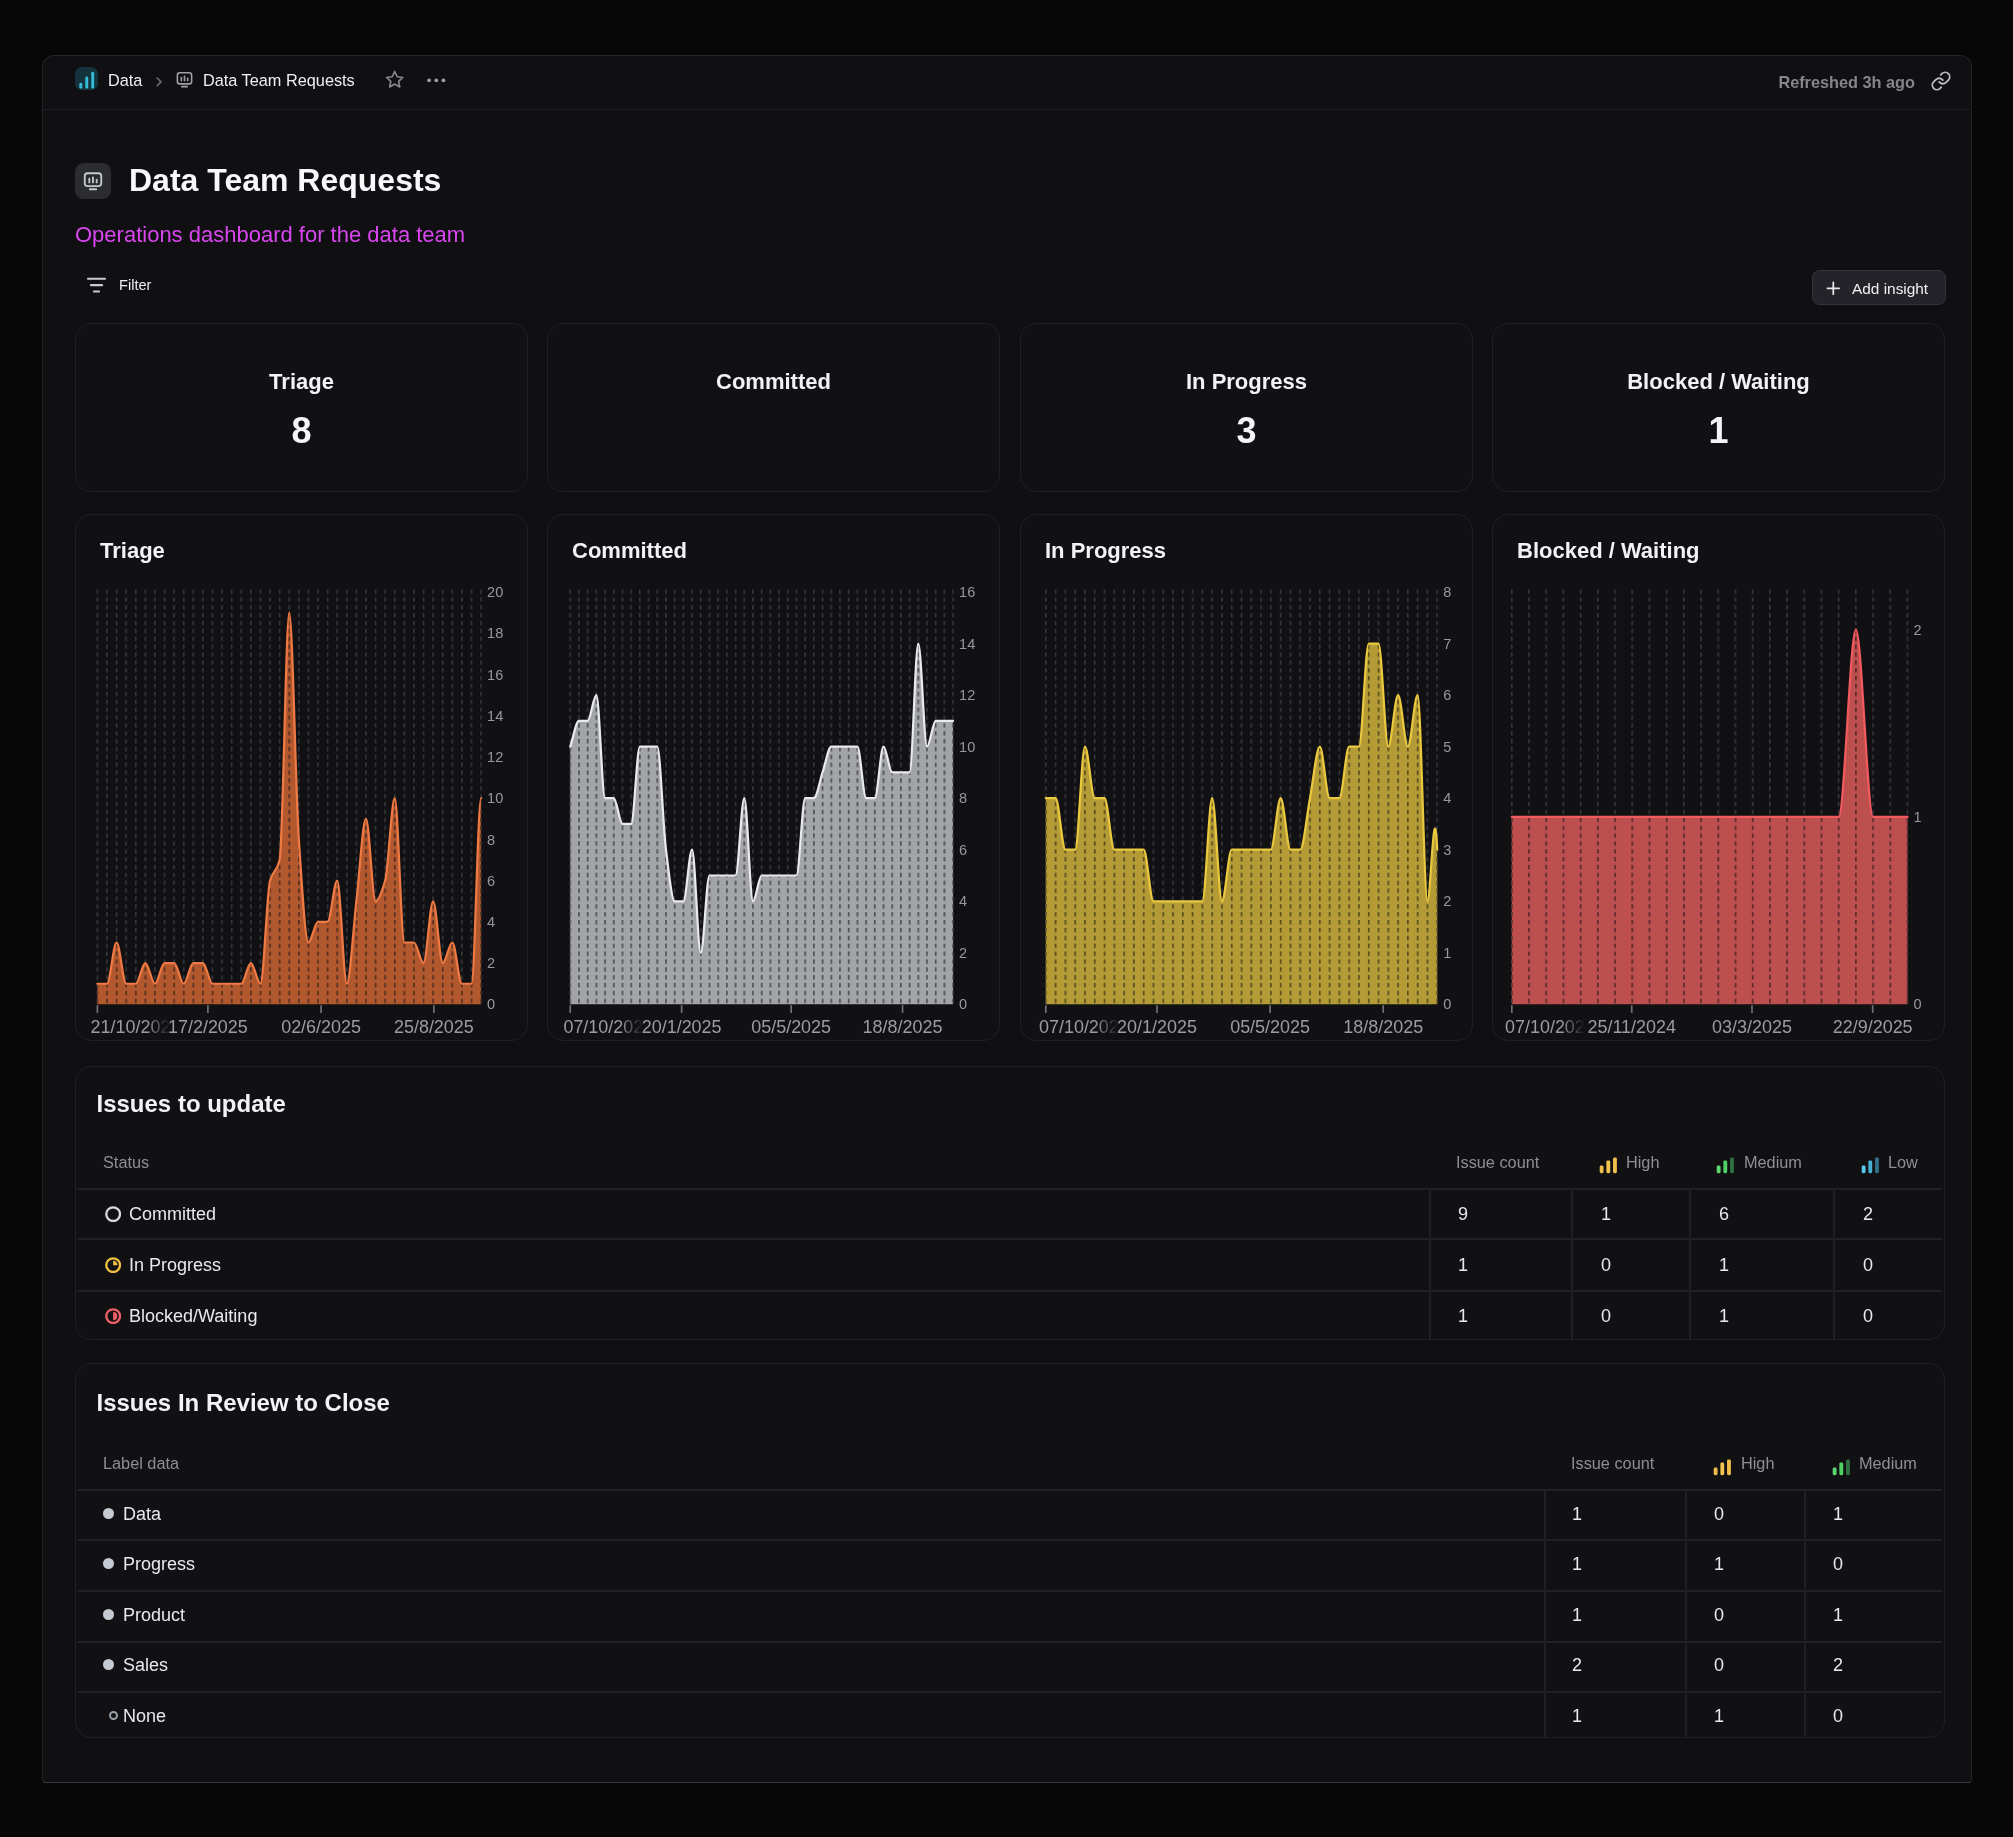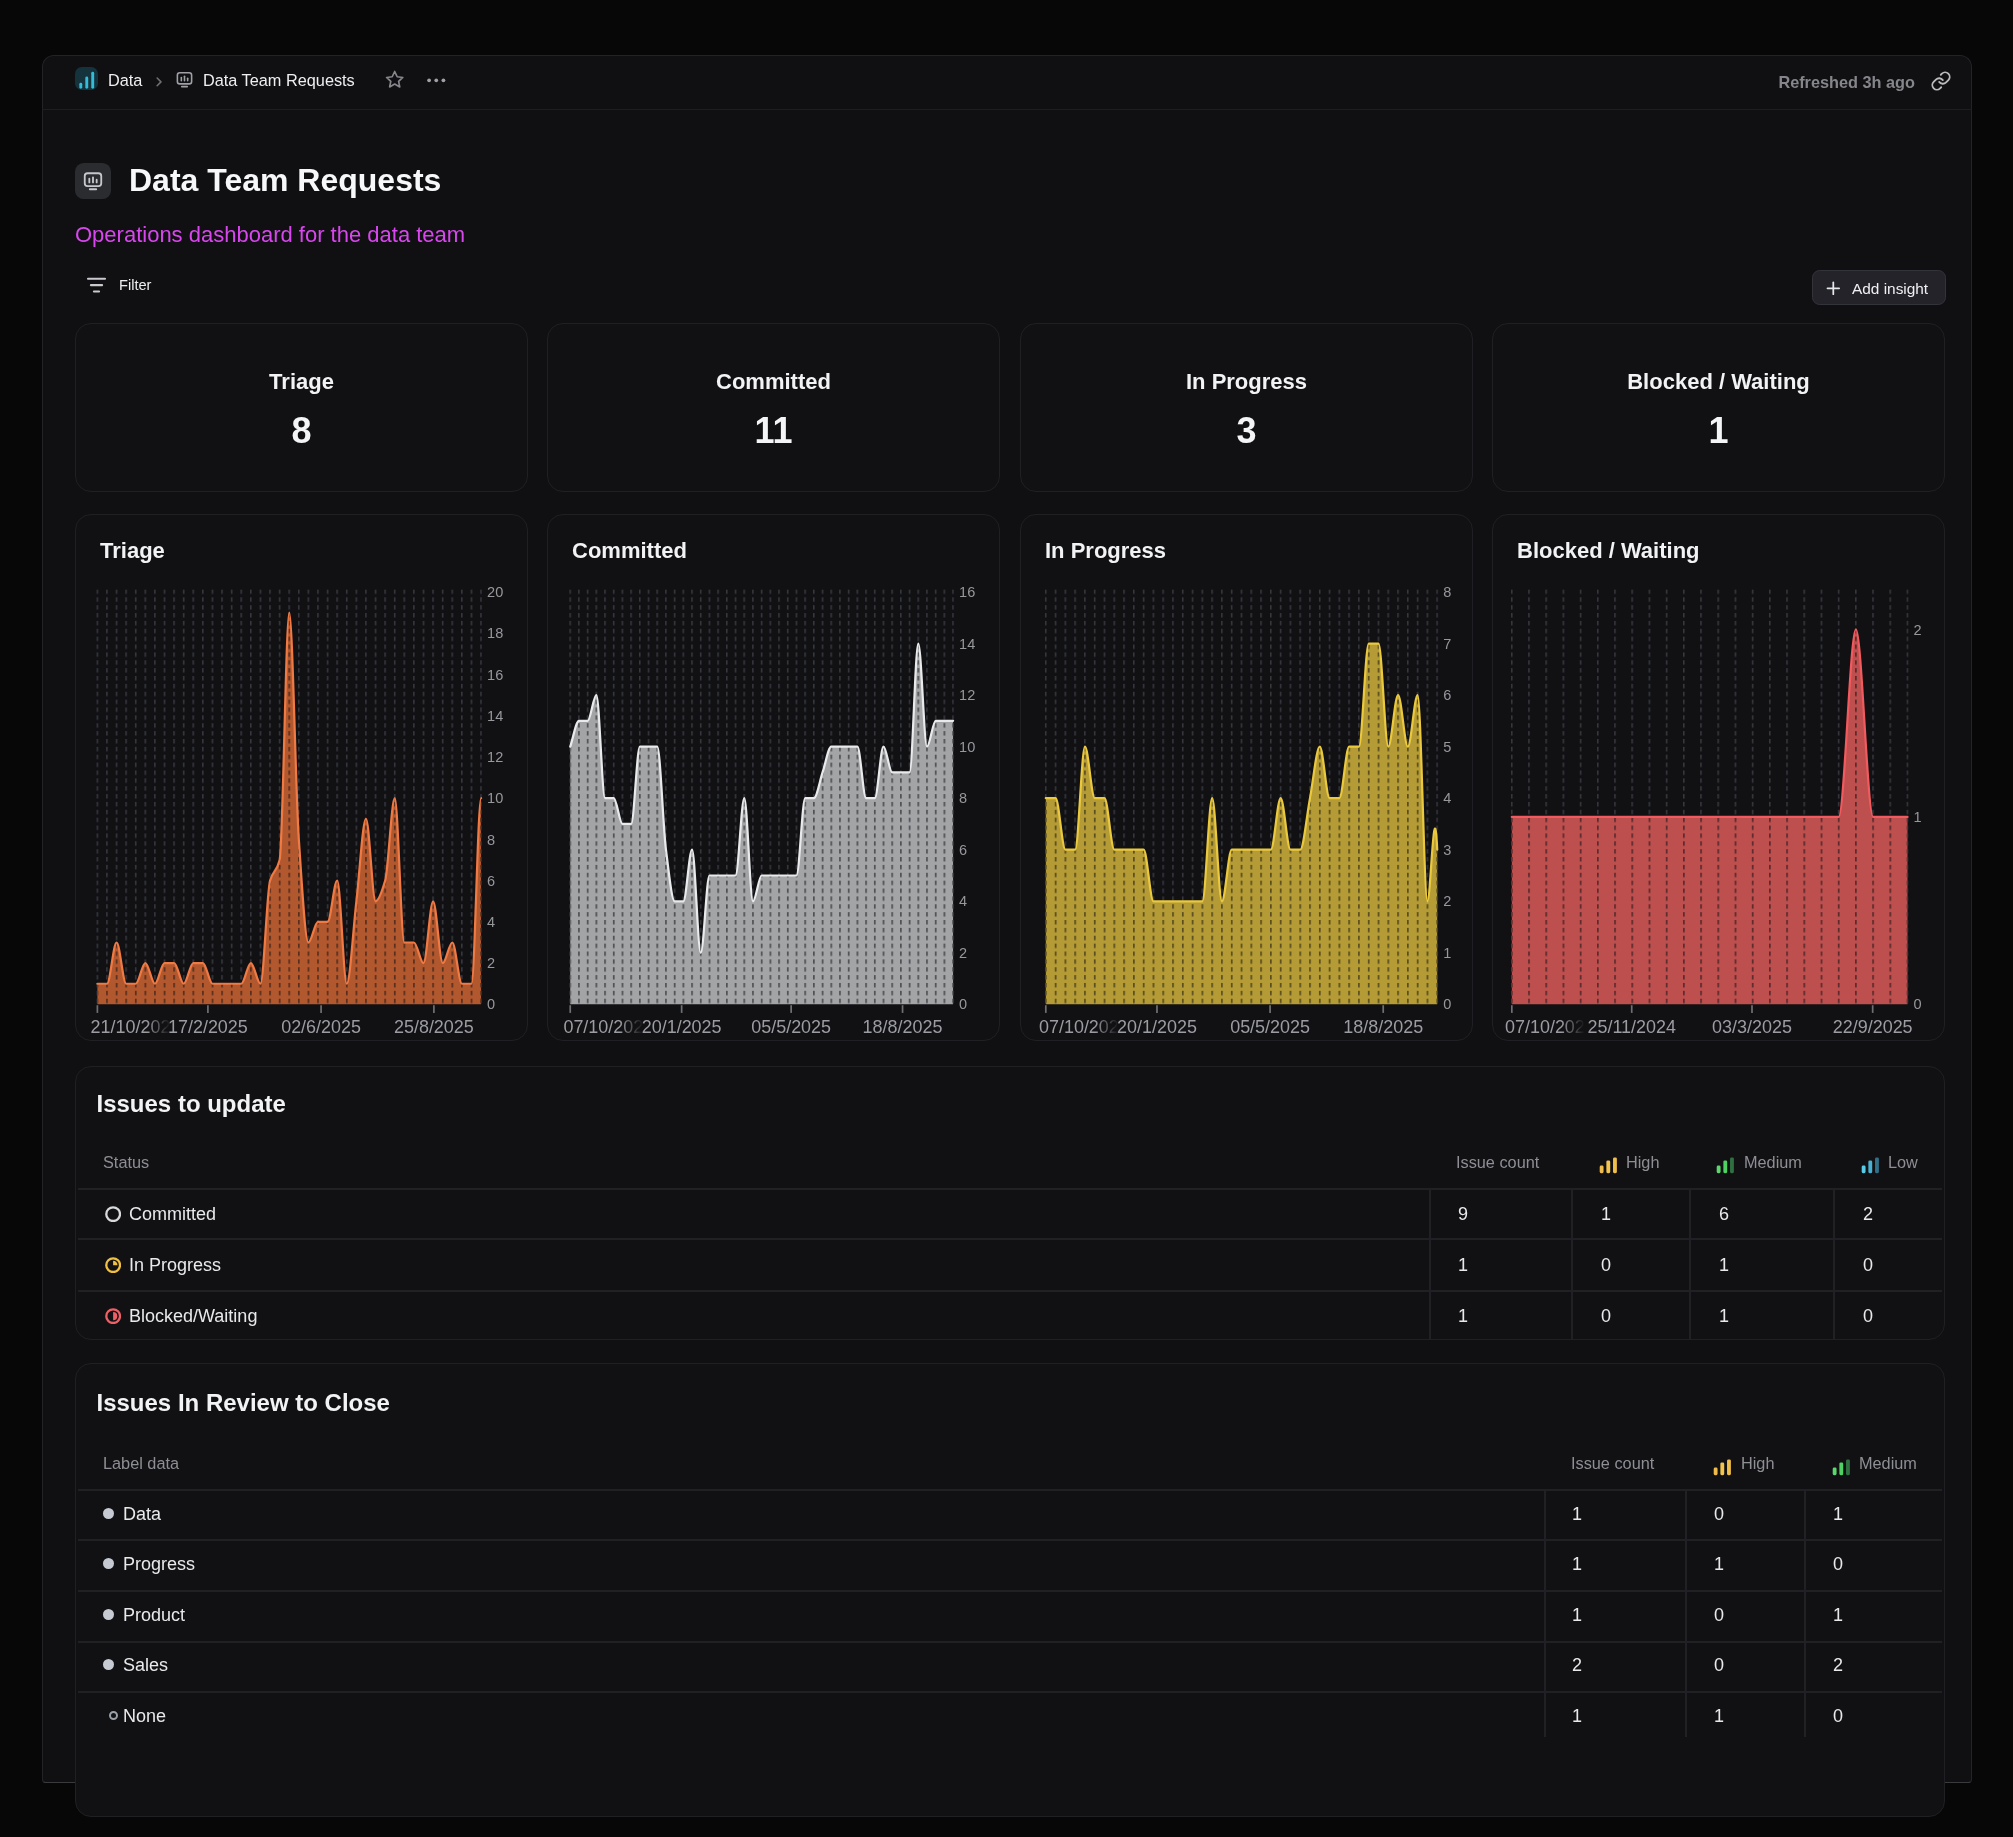--- a/index.html
+++ b/index.html
@@ -92,21 +92,20 @@
   </svg>
   <div class="abs" style="left:39px;top:8.6px;color:#eff0f2;font-size:15.4px;white-space:nowrap">Add insight</div>
 </div>
 
 <div class="card" style="left:75px;top:323px;width:453px;height:169px">
     <div class="statlabel" style="top:45px">Triage</div>
     <div class="statnum" style="top:86px">8</div>
   </div>
 <div class="card" style="left:547px;top:323px;width:453px;height:169px">
     <div class="statlabel" style="top:45px">Committed</div>
-    <div class="statnum" style="top:86px">11</div>
   </div>
 <div class="card" style="left:1020px;top:323px;width:453px;height:169px">
     <div class="statlabel" style="top:45px">In Progress</div>
     <div class="statnum" style="top:86px">3</div>
   </div>
 <div class="card" style="left:1492px;top:323px;width:453px;height:169px">
     <div class="statlabel" style="top:45px">Blocked / Waiting</div>
     <div class="statnum" style="top:86px">1</div>
   </div>
 
@@ -321,21 +320,21 @@
       <circle cx="9.5" cy="9.5" r="8" fill="none" stroke="#ef6066" stroke-width="2.7"></circle>
       <path d="M9.5,4.7 A4.8,4.8 0 0 1 9.5,14.3 Z" fill="#ef6066"></path>
     </svg>
 <div class="cell" style="left:53px;top:239px">Blocked/Waiting</div>
 <div class="cell" style="left:1382px;top:239px">1</div>
 <div class="cell" style="left:1525px;top:239px">0</div>
 <div class="cell" style="left:1643px;top:239px">1</div>
 <div class="cell" style="left:1787px;top:239px">0</div>
 </div>
 
-<div class="card" style="left:75px;top:1363px;width:1870px;height:454px">
+<div class="card" style="left:75px;top:1363px;width:1870px;height:375px">
   <div class="tbltitle" style="top:25px">Issues In Review to Close</div>
   <div class="hdr" style="left:27px;top:90px">Label data</div>
   <div class="hdr" style="left:1495px;top:90px">Issue count</div>
   <svg class="abs" style="left:1636px;top:92px" width="20.5" height="20.5" viewBox="0 0 24 24">
       <rect x="2" y="13.5" width="4.5" height="9" rx="1.6" fill="#eebb4d"></rect>
       <rect x="9.8" y="7.5" width="4.5" height="15" rx="1.6" fill="#f3c54e"></rect>
       <rect x="17.6" y="4" width="4.5" height="18.5" rx="1.6" fill="#f0bf49"></rect>
     </svg>
     <div class="hdr" style="left:1665px;top:90px">High</div>
     <svg class="abs" style="left:1755px;top:92px" width="20.5" height="20.5" viewBox="0 0 24 24">

